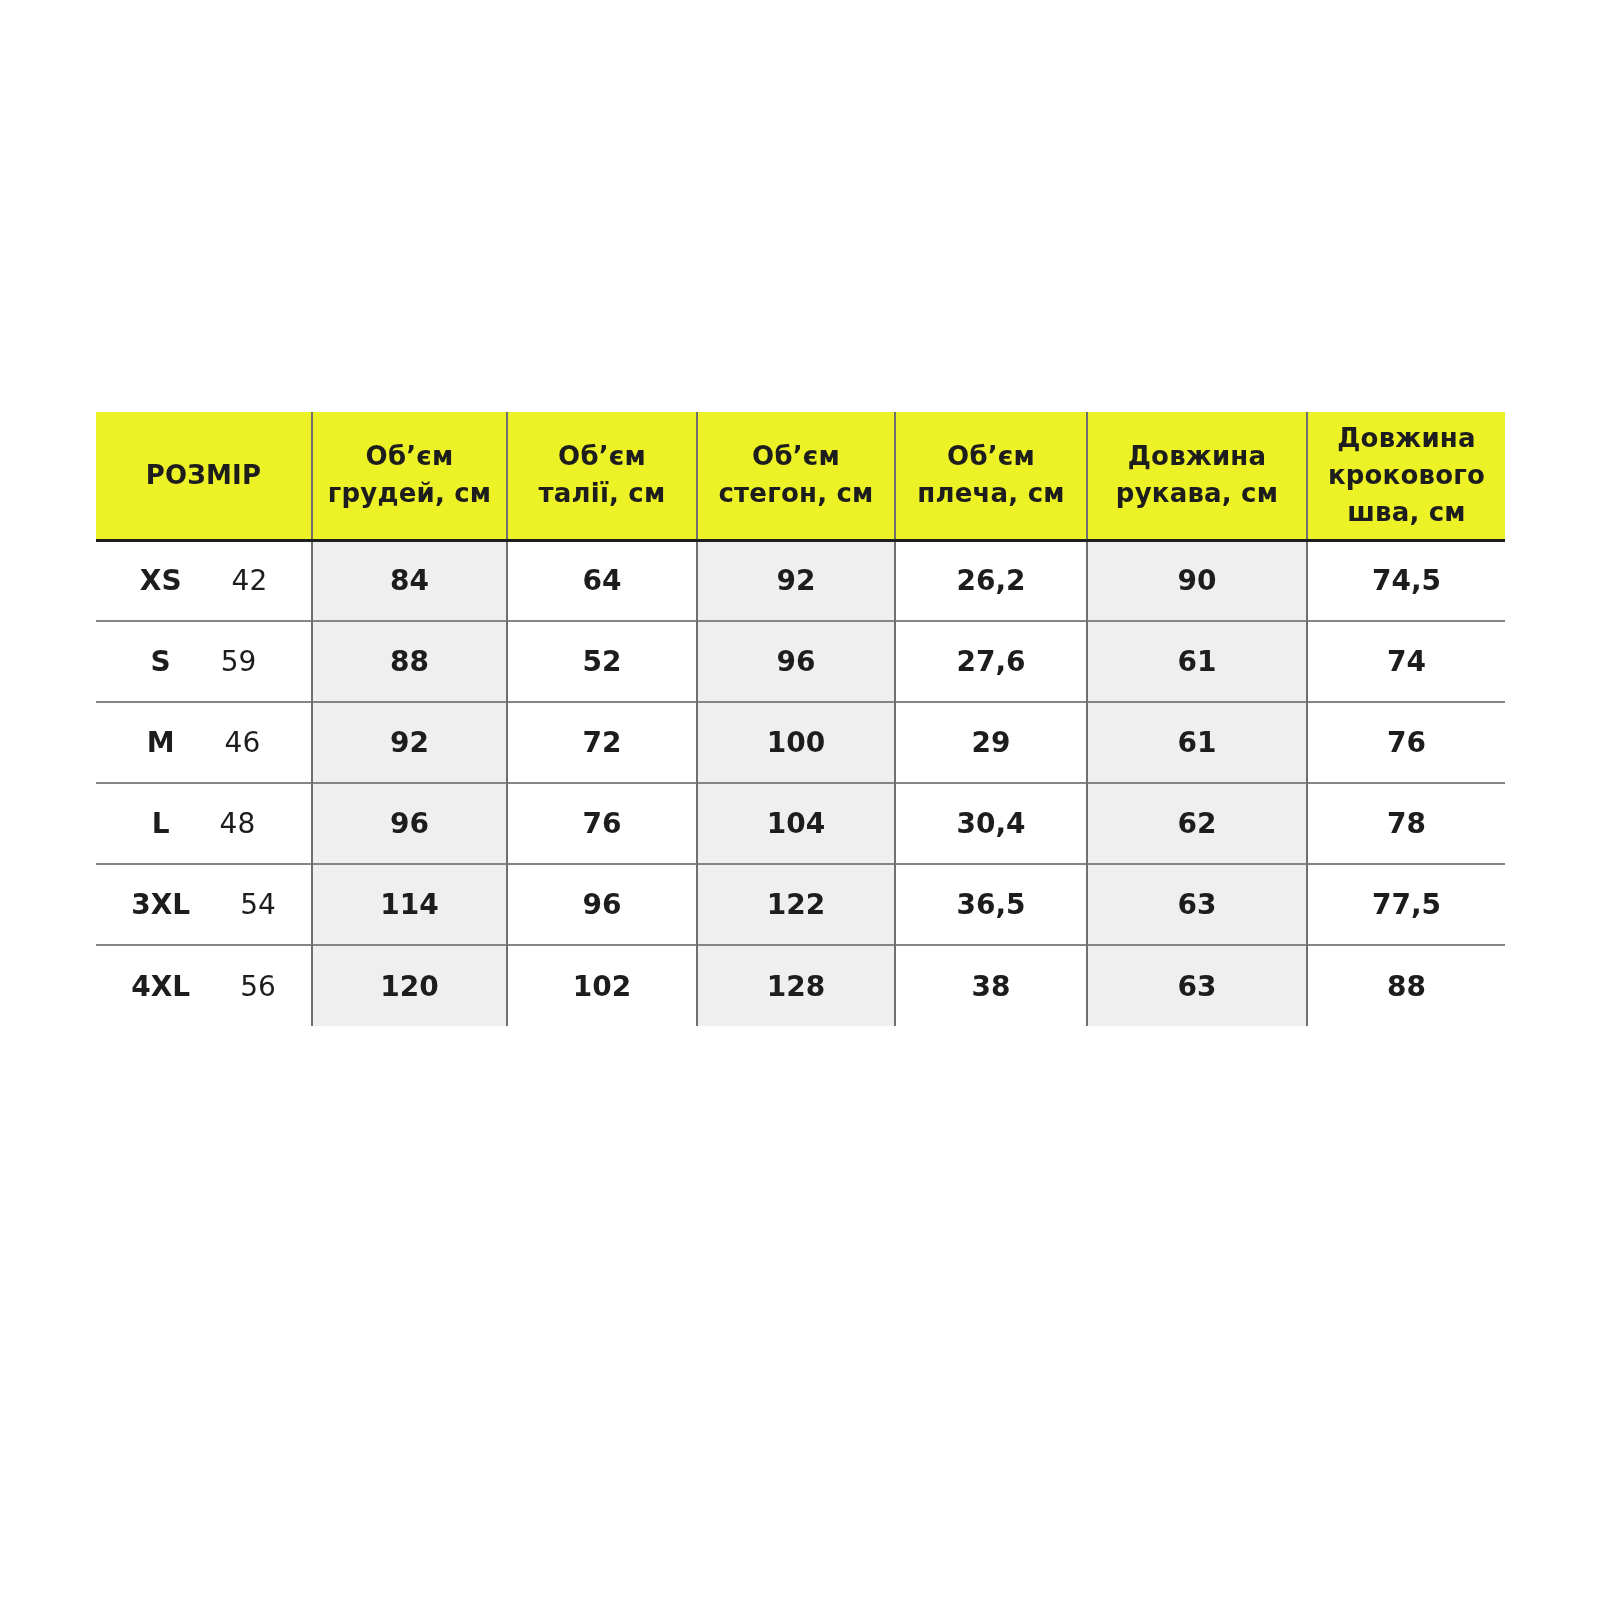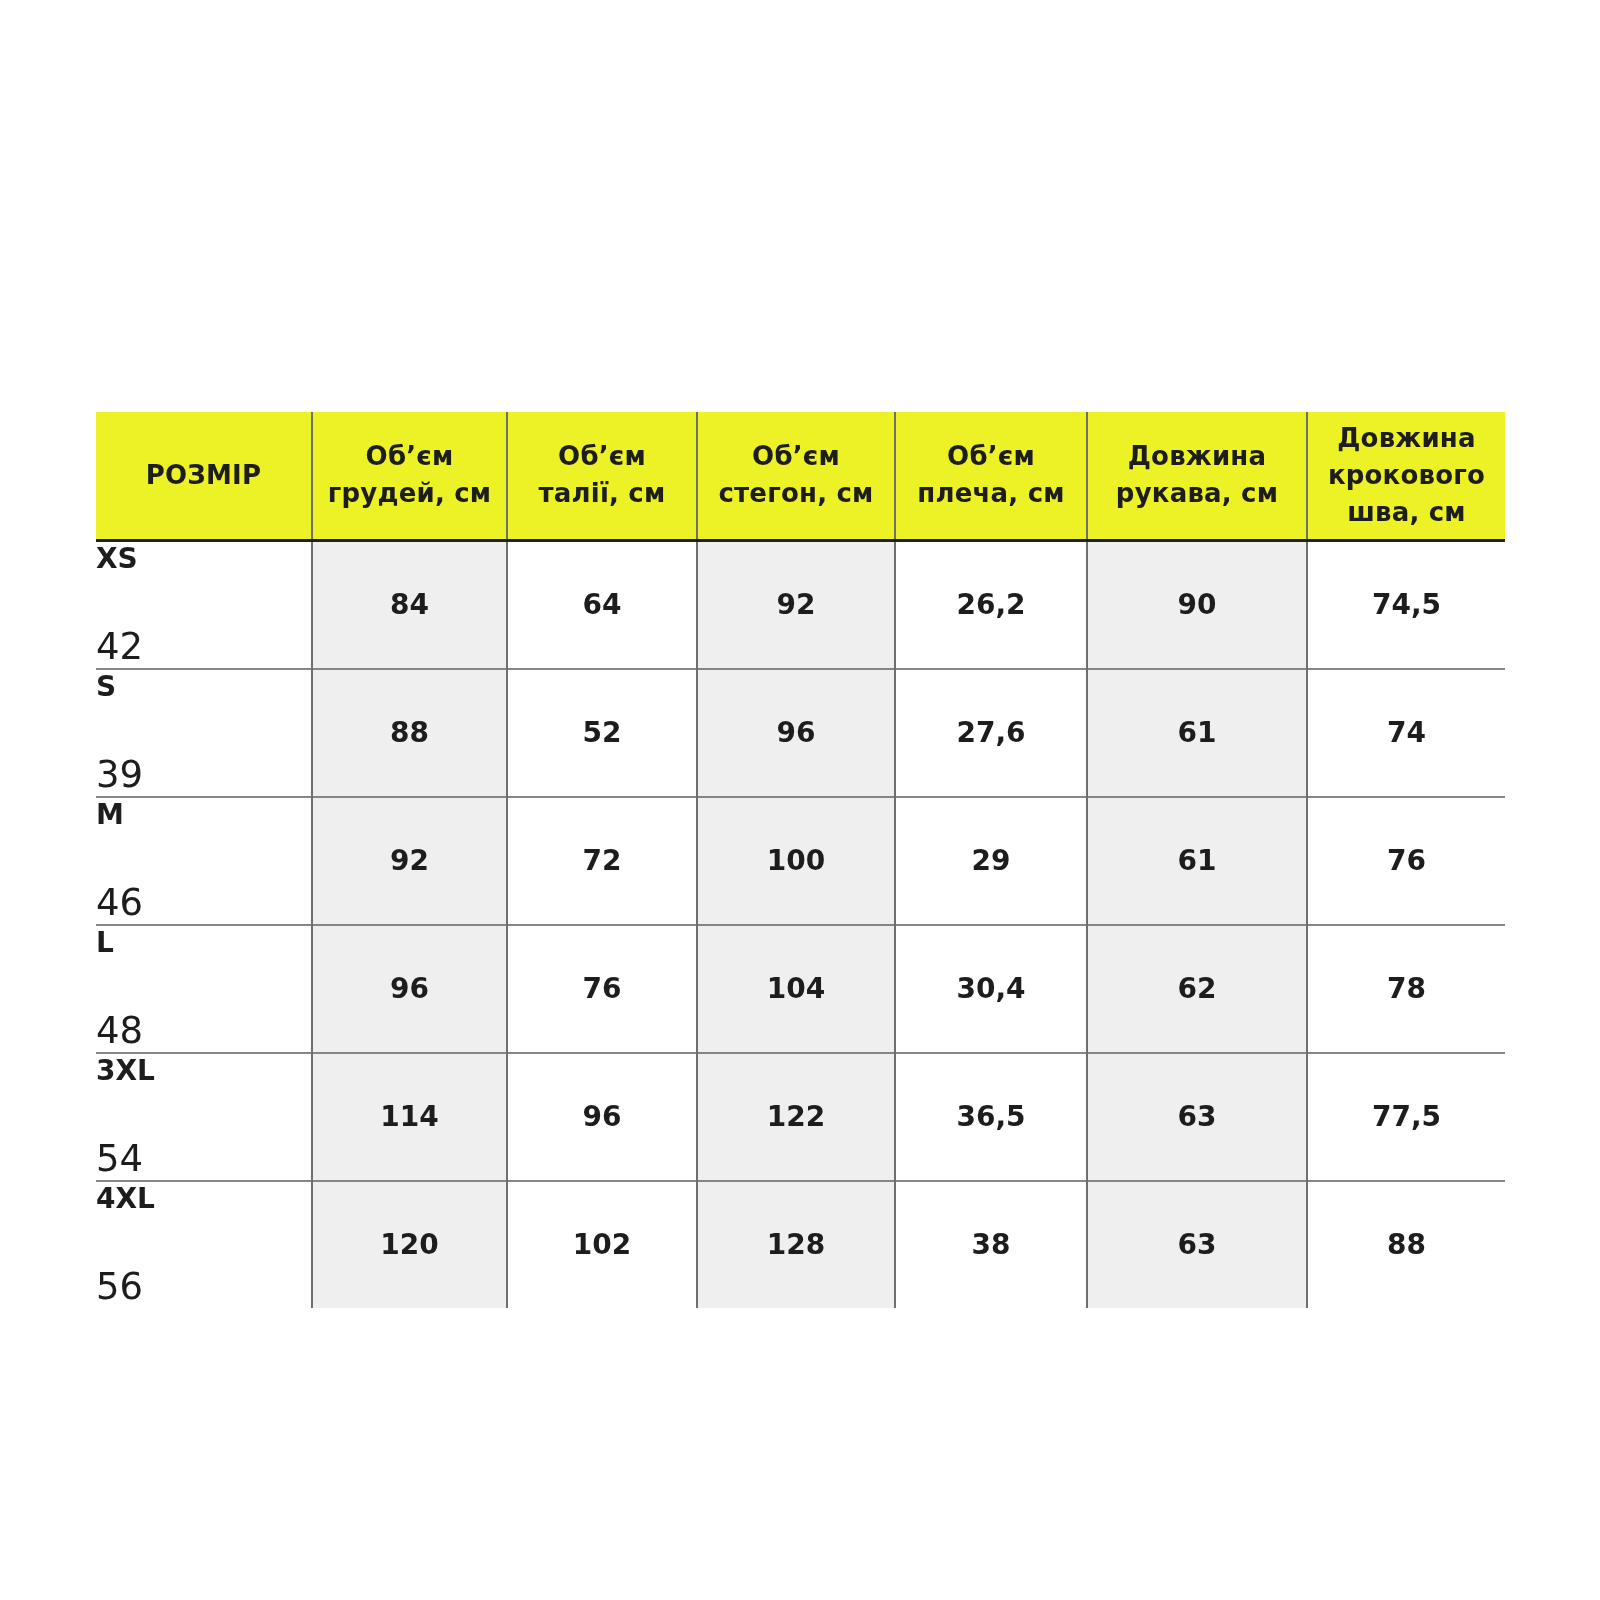--- a/index.html
+++ b/index.html
@@ -28,23 +28,23 @@
     height:128px;background:var(--header-bg);
     border-bottom:3px solid var(--header-line);
     font-weight:700;font-size:26px;line-height:1.42;
     white-space:pre-line;letter-spacing:.2px;
   }
   .size-chart tbody td{height:81px;font-size:28px;font-weight:700;}
   .size-chart tbody tr+tr td{border-top:2px solid var(--row-line);}
   .size-chart tbody td:nth-child(2),
   .size-chart tbody td:nth-child(4),
   .size-chart tbody td:nth-child(6){background:var(--shaded-bg);}
-  .size-wrap{display:flex;justify-content:center;align-items:baseline;gap:50px;flex-direction:column;}
+  .size-wrap{display:flex;justify-content:center;align-items:baseline;gap:50px;}
   .size-wrap .sz{font-weight:700;font-size:28px;}
-  .size-wrap .eu{font-weight:400;font-size:37px;}
+  .size-wrap .eu{font-weight:400;font-size:28px;}
 </style>
 </head>
 <body>
 
 <div class="stage">
   <table class="size-chart">
     <colgroup>
       <col style="width:216px">
         <col style="width:195px">
         <col style="width:190px">
@@ -83,21 +83,21 @@
         <td>64</td>
         <td>92</td>
         <td>26,2</td>
         <td>90</td>
         <td>74,5</td>
       </tr>
       <tr>
         <td>
             <div class="size-wrap">
           <span class="sz">S</span>
-          <span class="eu">39</span>
+          <span class="eu">59</span>
             </div>
           </td>
         <td>88</td>
         <td>52</td>
         <td>96</td>
         <td>27,6</td>
         <td>61</td>
         <td>74</td>
       </tr>
       <tr>

